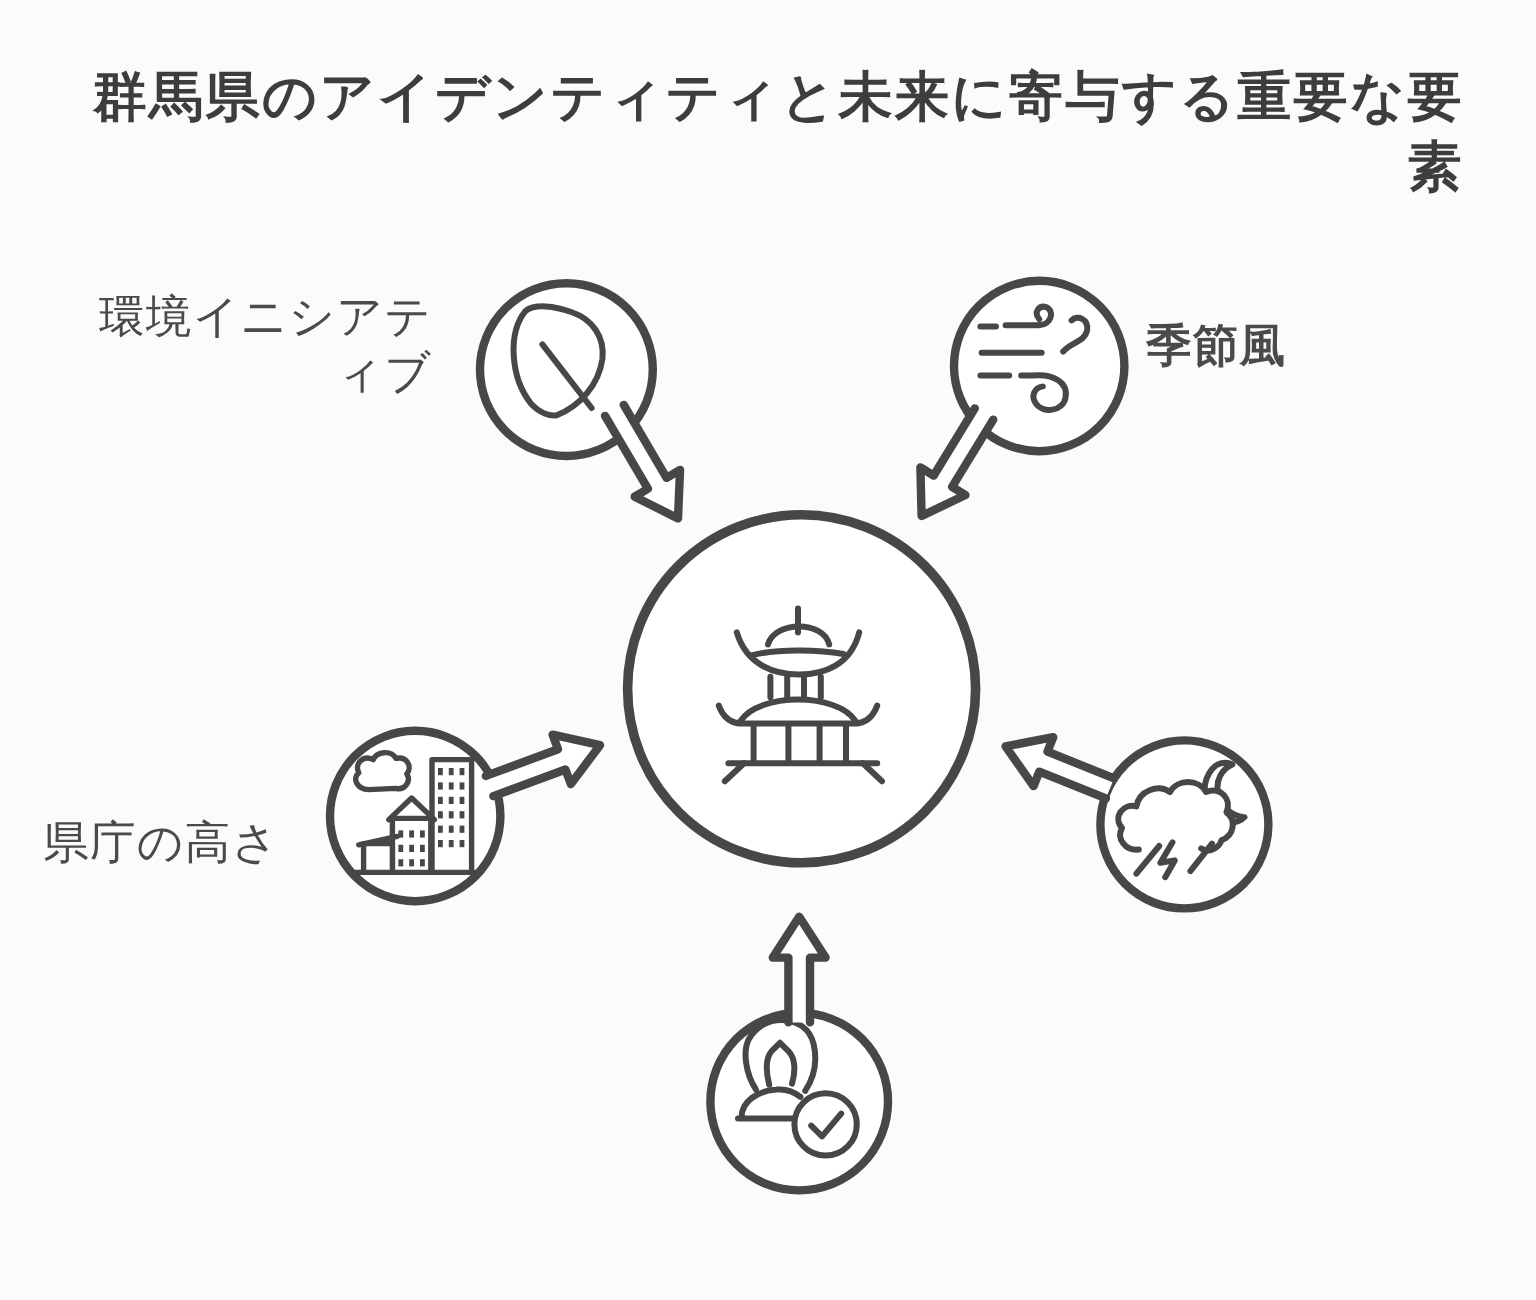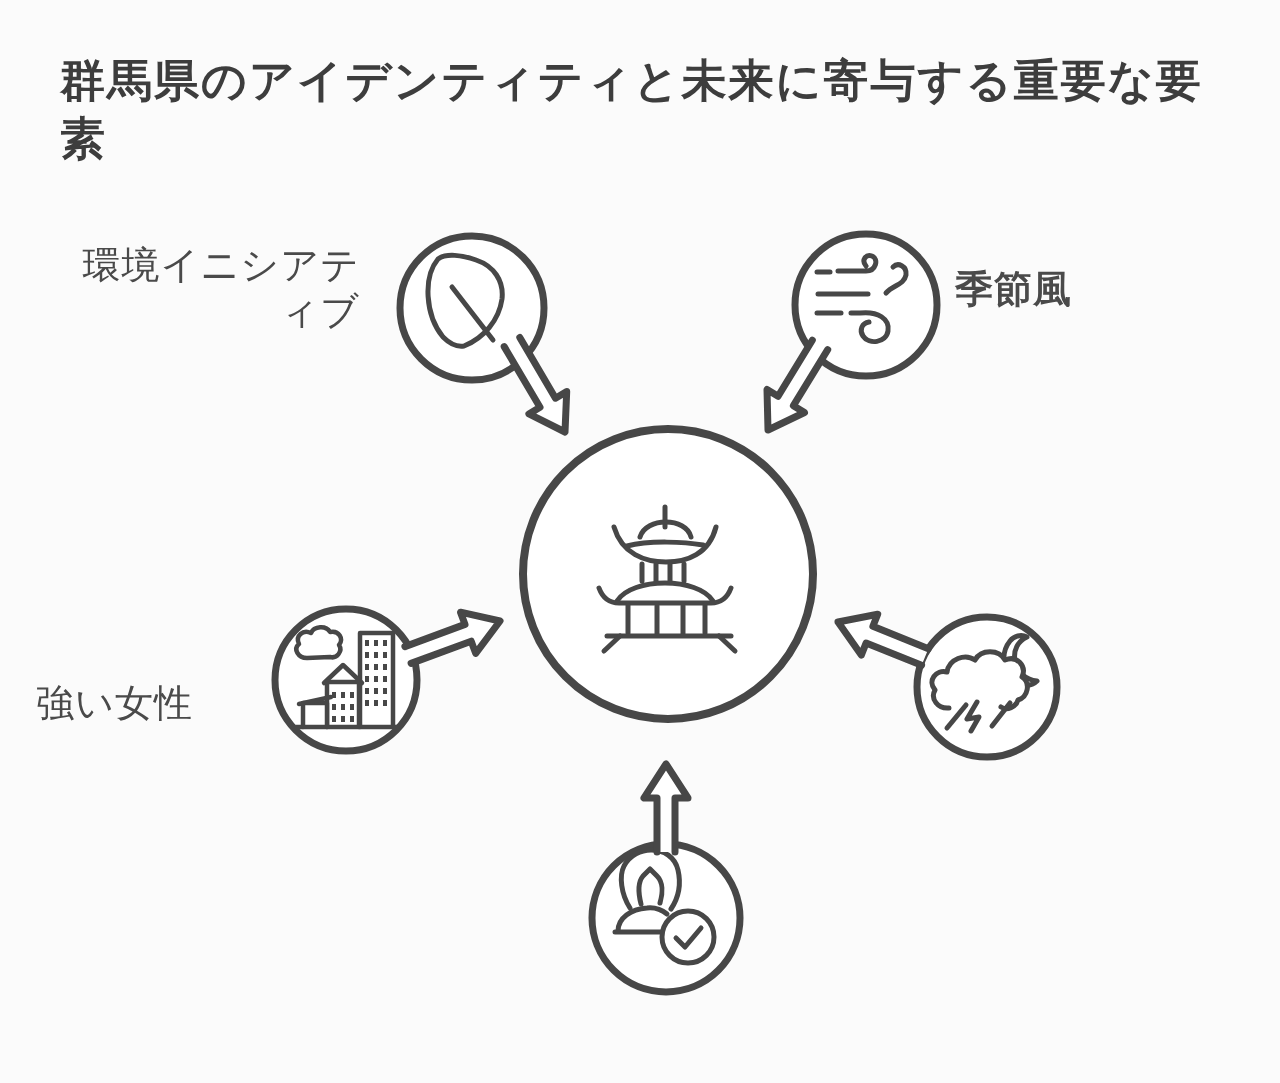--- a/index.html
+++ b/index.html
@@ -20,21 +20,21 @@
     left: 0;
     top: 0;
   }
   .title {
     position: absolute;
     top: 22px;
     left: 0;
     width: 100%;
     padding: 0 60px;
     box-sizing: border-box;
-    text-align: left;
+    text-align: right;
     font-size: 45px;
     line-height: 58px;
     font-weight: 700;
     letter-spacing: 2px;
     color: #3d3d3d;
   }
   .node-label {
     position: absolute;
     font-size: 38px;
     line-height: 46px;
@@ -90,21 +90,21 @@
 </head>
 <body>
 
 <div id="page">
 
   <h1 class="title">群馬県のアイデンティティと未来に寄与する重要な要素</h1>
 
   <div class="node-label label-environment">環境イニシアテ
 ィブ</div>
   <div class="node-label label-wind">季節風</div>
-  <div class="node-label label-office">強い女性</div>
+  <div class="node-label label-office">県庁の高さ</div>
 
   <svg id="diagram-svg" width="1280" height="1083" viewBox="0 0 1280 1083">
 
     <circle class="stroke circle-main" cx="668" cy="574" r="145"></circle>
 
     <g class="stroke icon">
 
       <path d="M665,507 V527"></path>
 
       <path d="M640,537 C646,517 686,517 691,537"></path>

